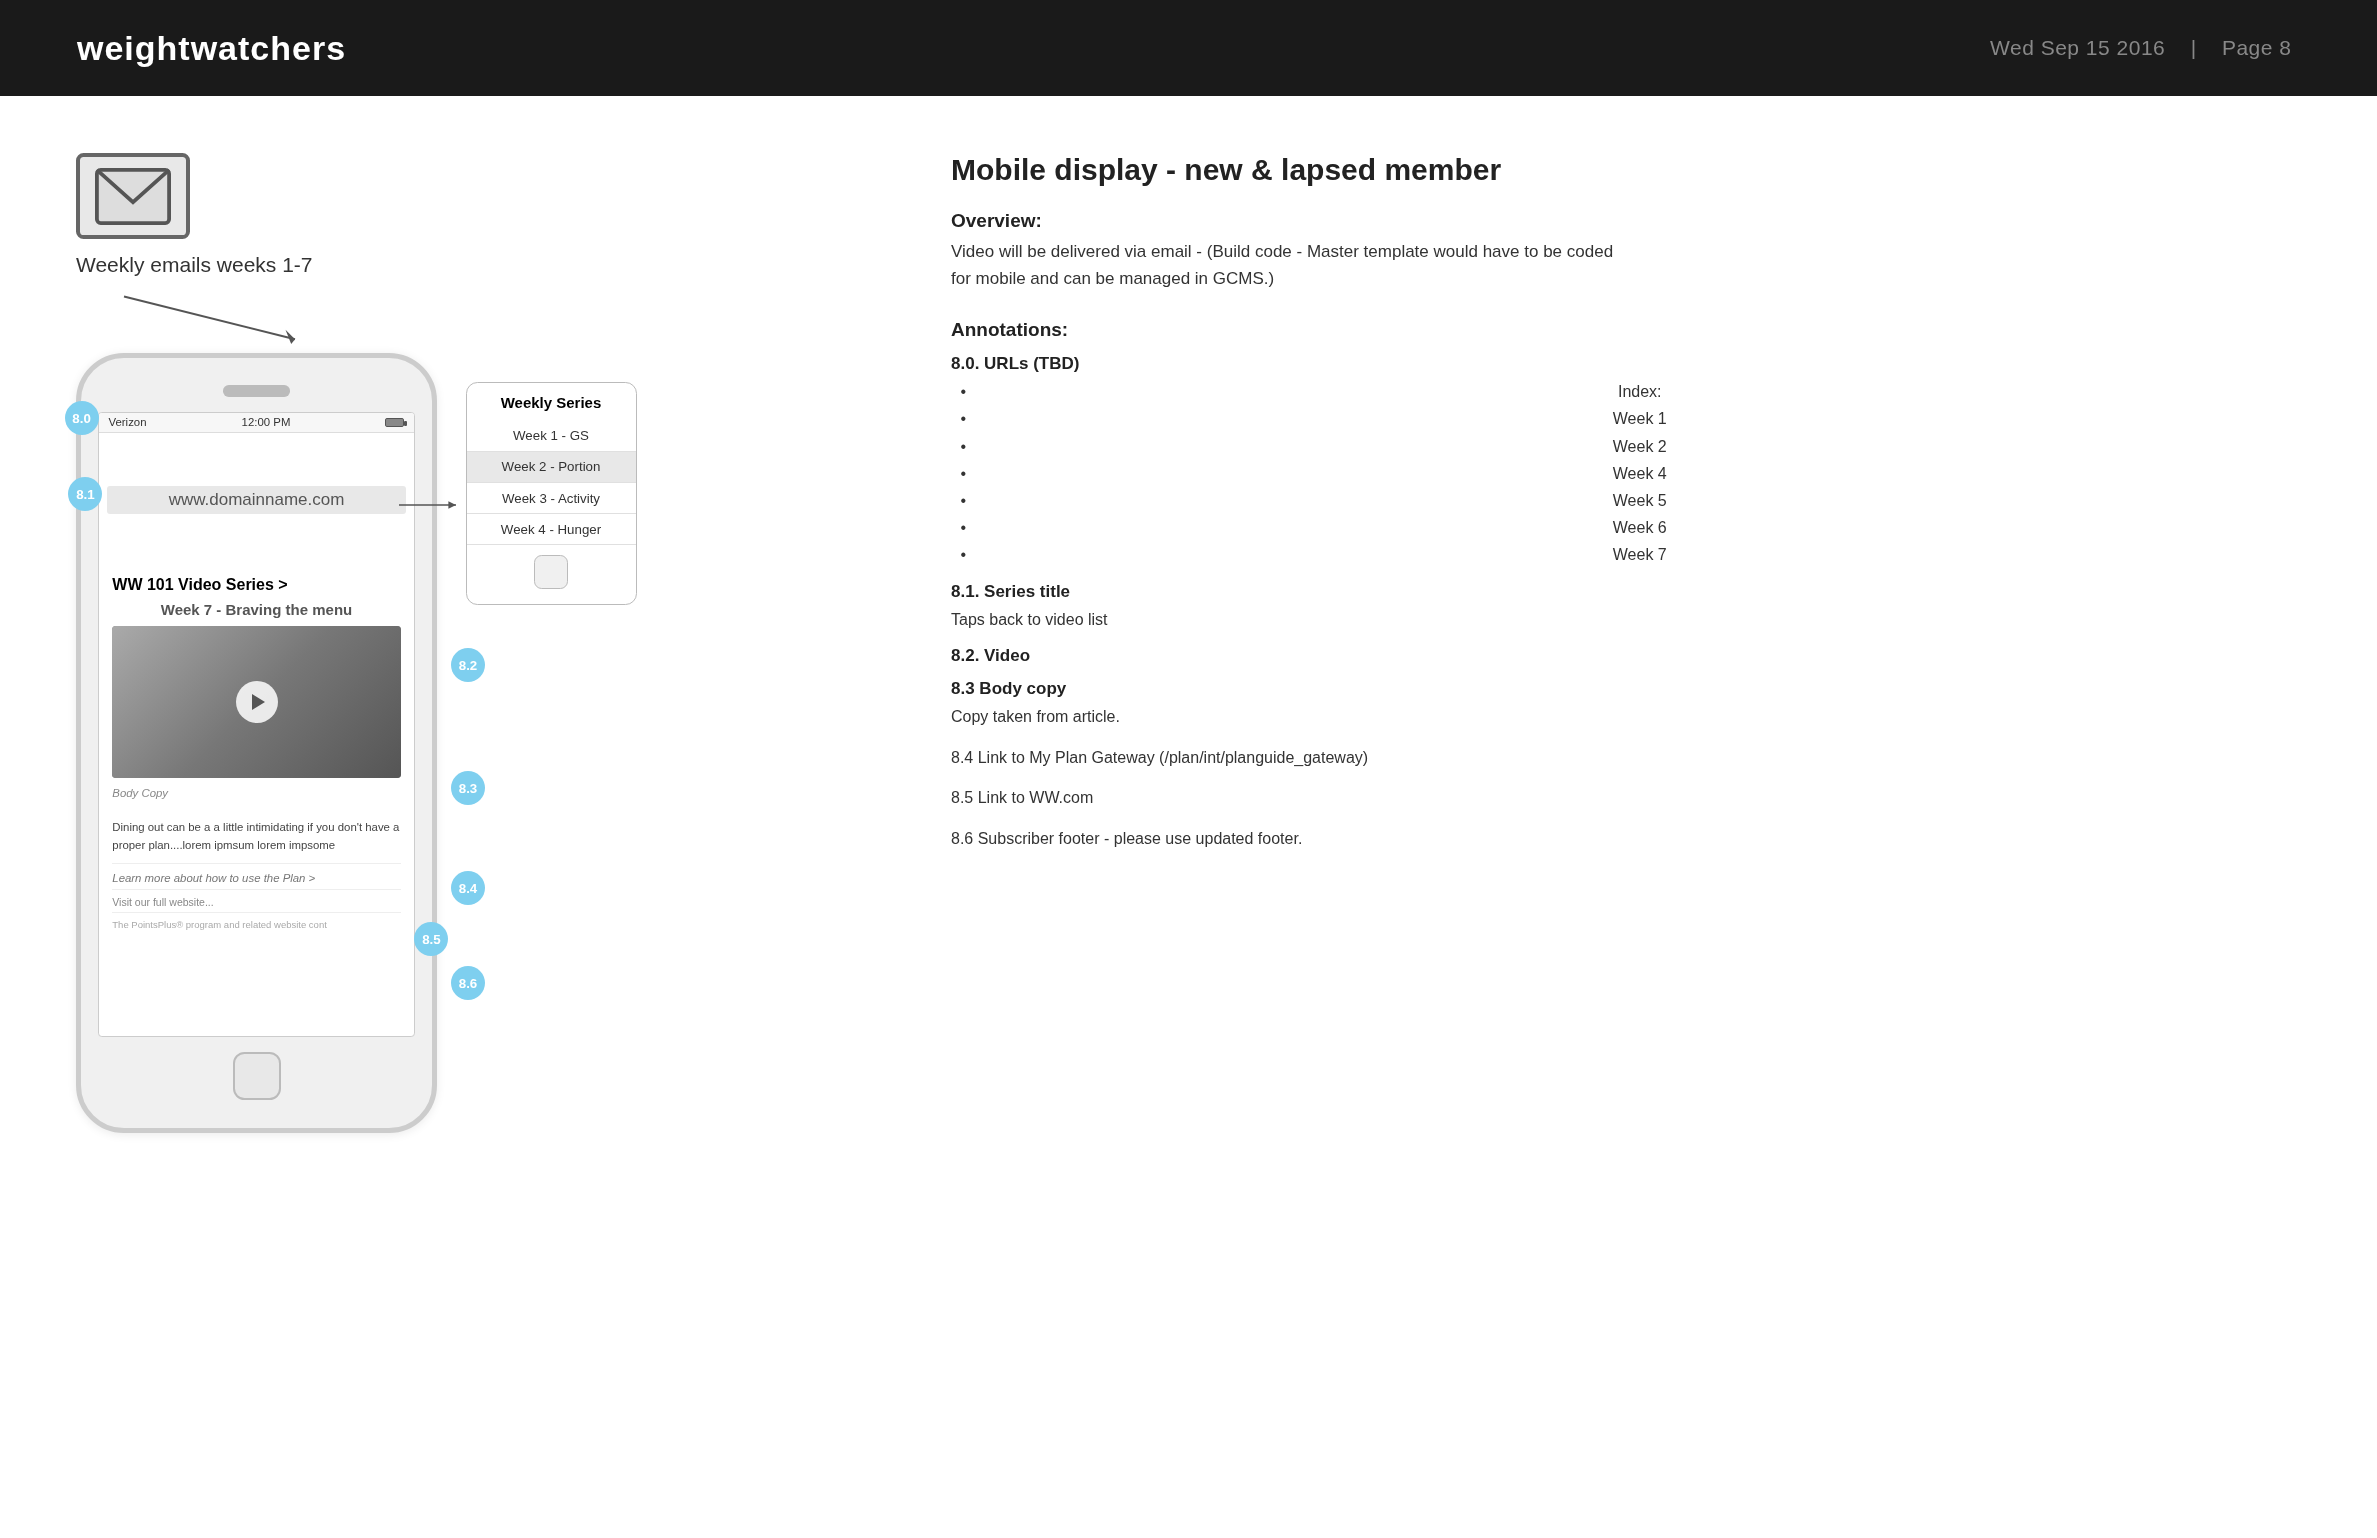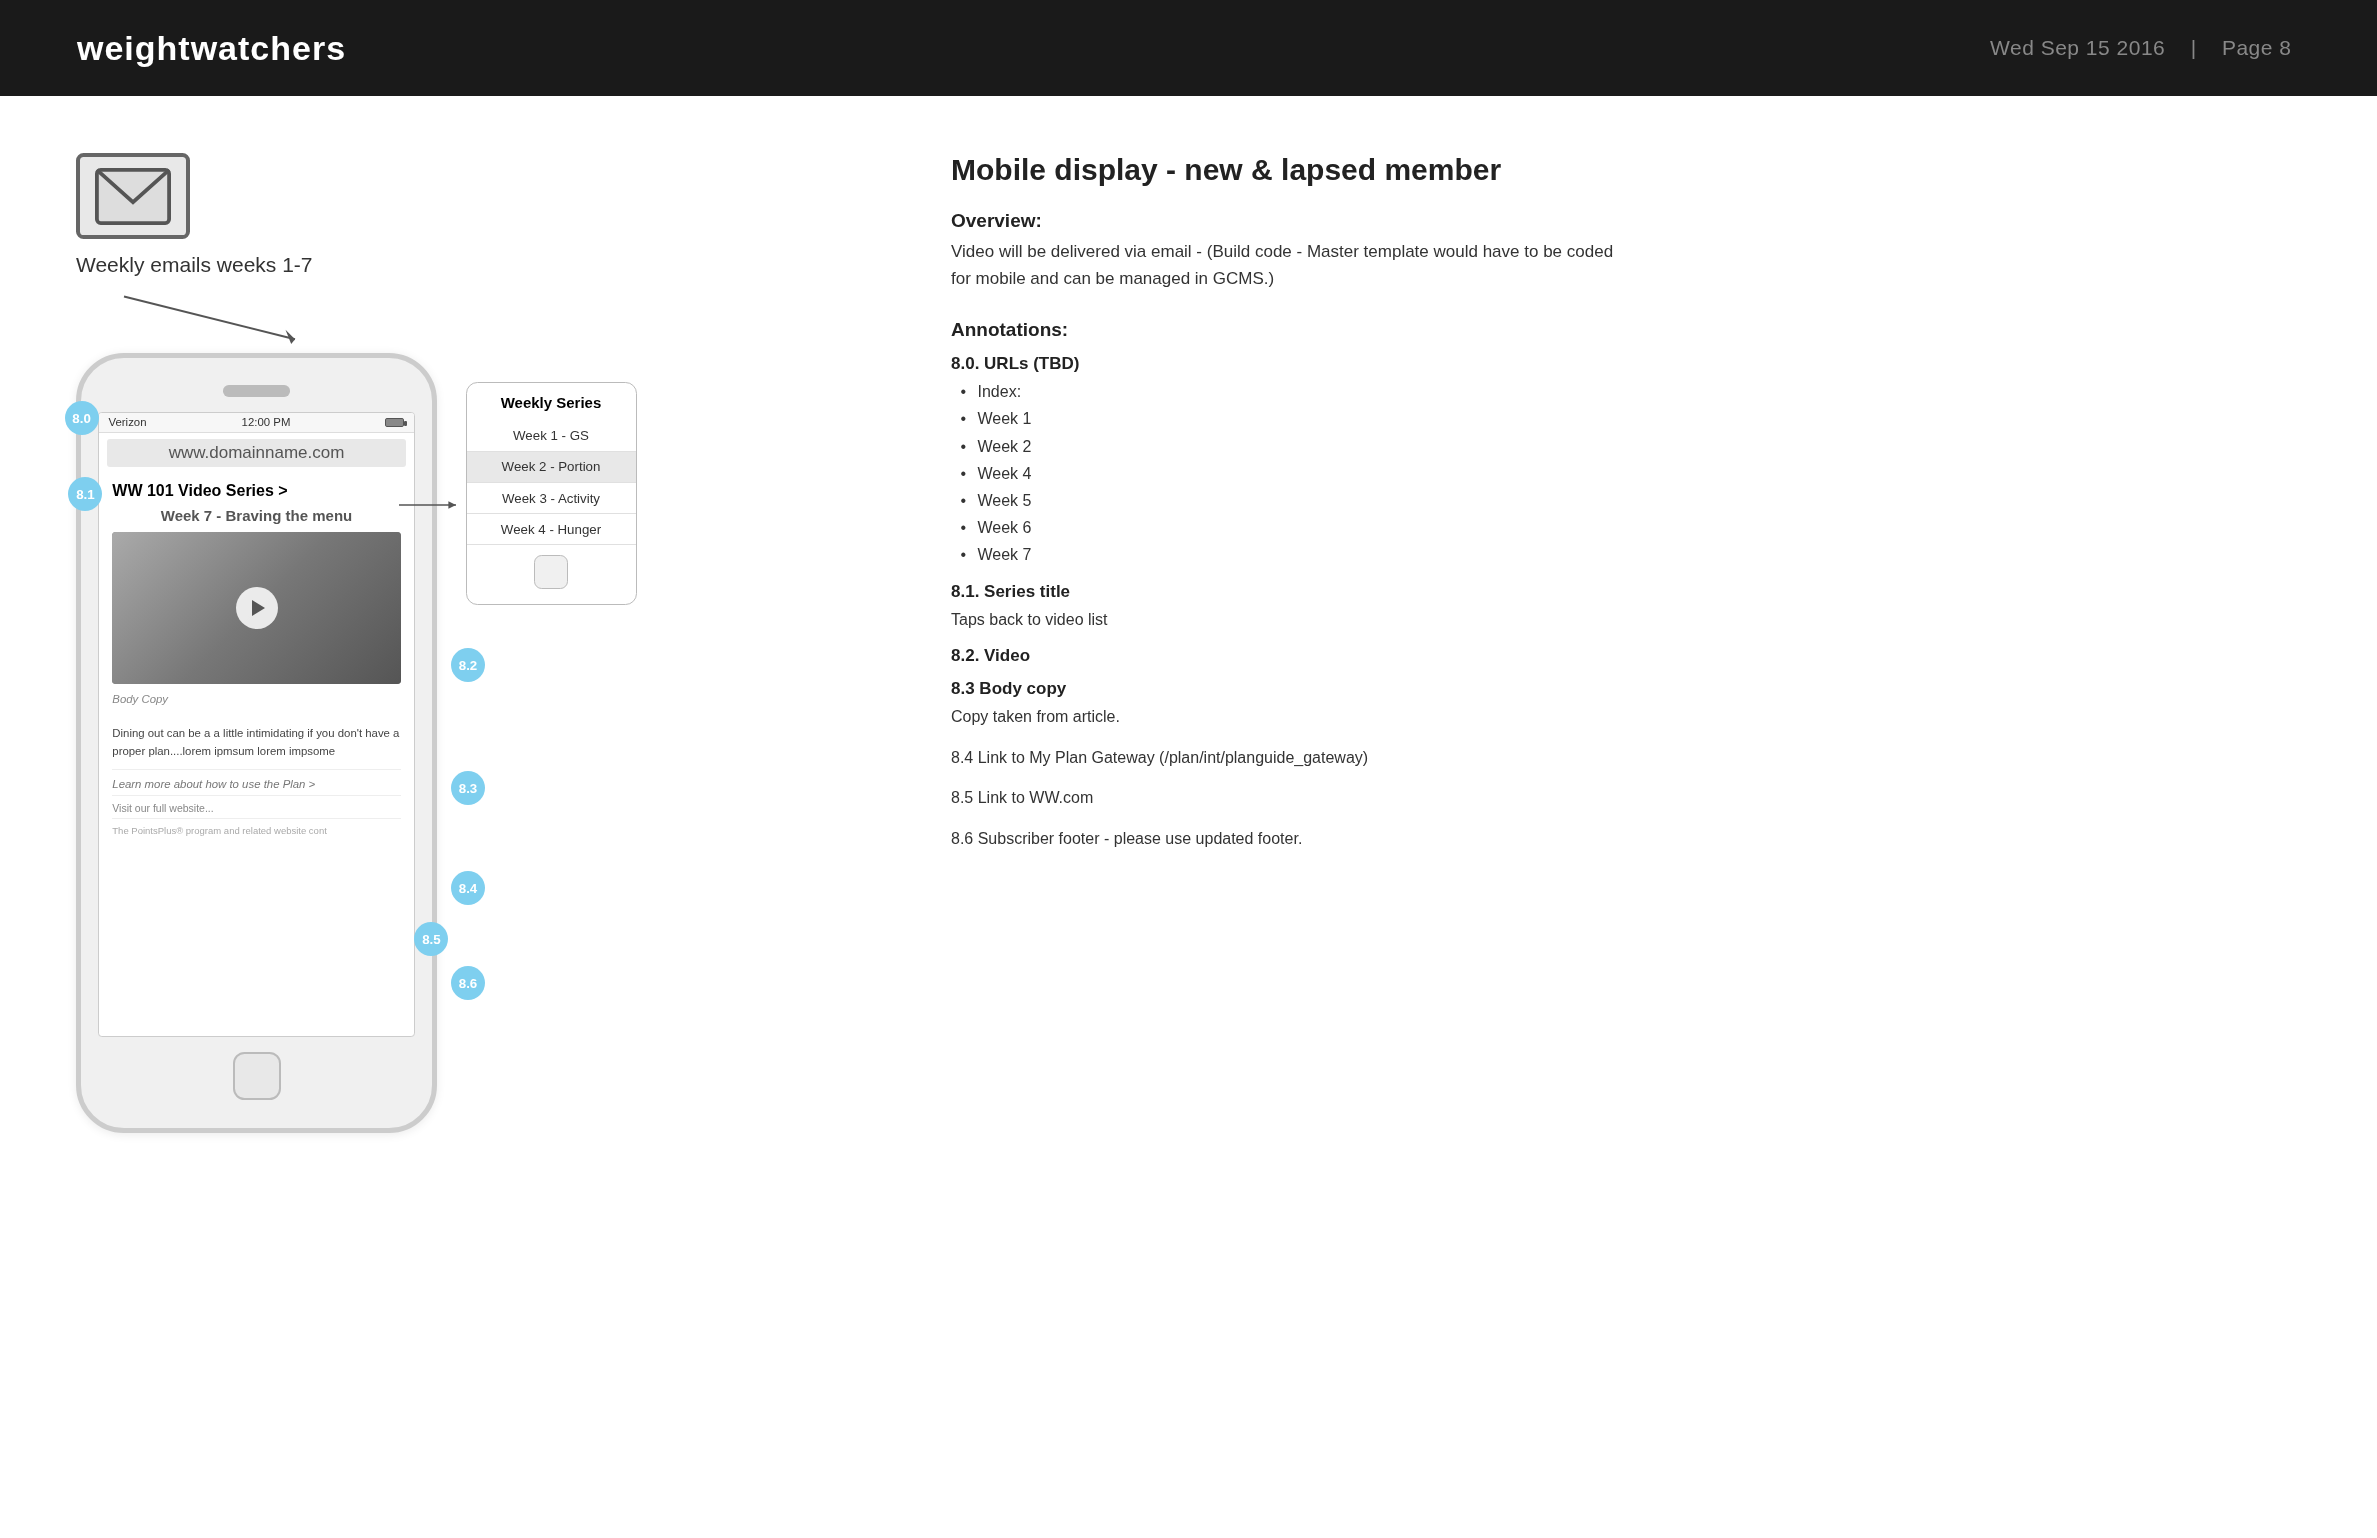--- a/index.html
+++ b/index.html
@@ -114,20 +114,21 @@
     }
     .phone-screen {
       width: 100%;
       background: #fff;
       border: 1px solid #ccc;
       flex: 1;
       border-radius: 3.8px;
       overflow: hidden;
       display: flex;
       flex-direction: column;
+      gap: 47px;
     }
     .phone-status-bar {
       display: flex;
       justify-content: space-between;
       align-items: center;
       padding: 3.8px 9.5px;
       font-size: 11.4px;
       color: #333;
       border-bottom: 1px solid #ddd;
       background: #f7f7f7;
@@ -358,20 +359,21 @@
     .annotation-text {
       font-size: 16px;
       color: #333;
       line-height: 1.7;
       margin-bottom: 3.8px;
     }
     .annotation-list {
       list-style: none;
       padding-left: 9.5px;
       margin-bottom: 3.8px;
+      text-align: center;
     }
     .annotation-list li {
       font-size: 16px;
       color: #333;
       line-height: 1.7;
       position: relative;
       padding-left: 17px;
     }
     .annotation-list li::before {
       content: '•';

